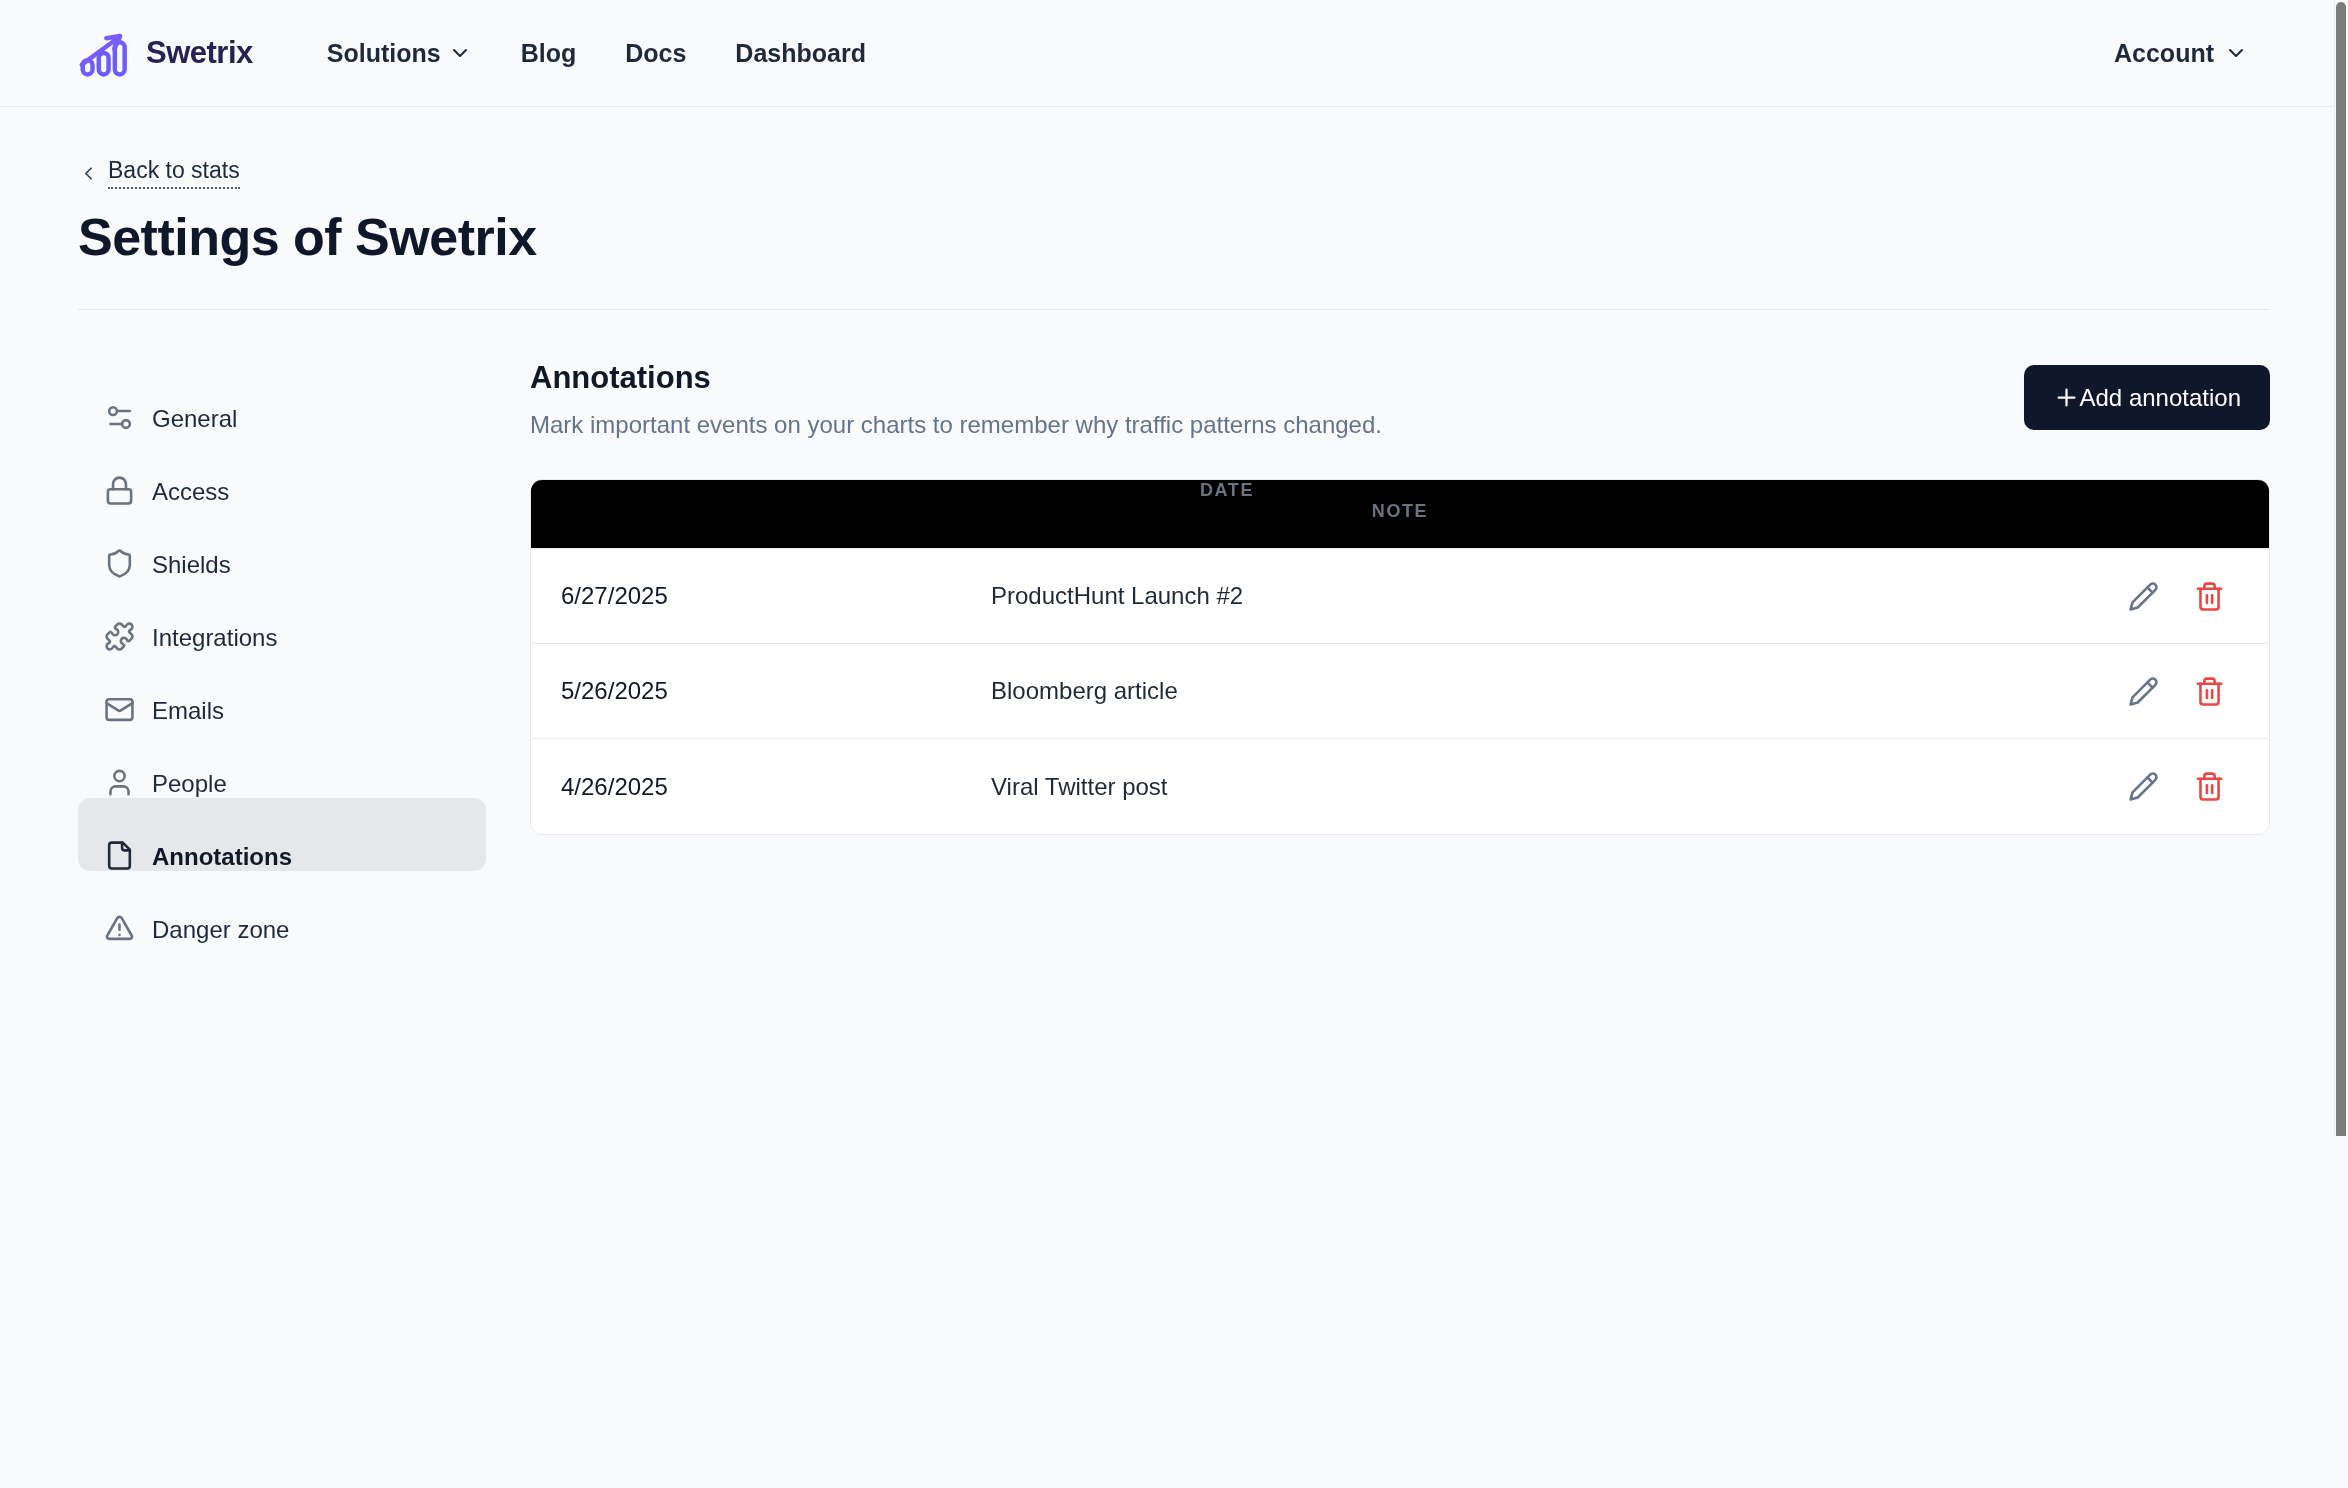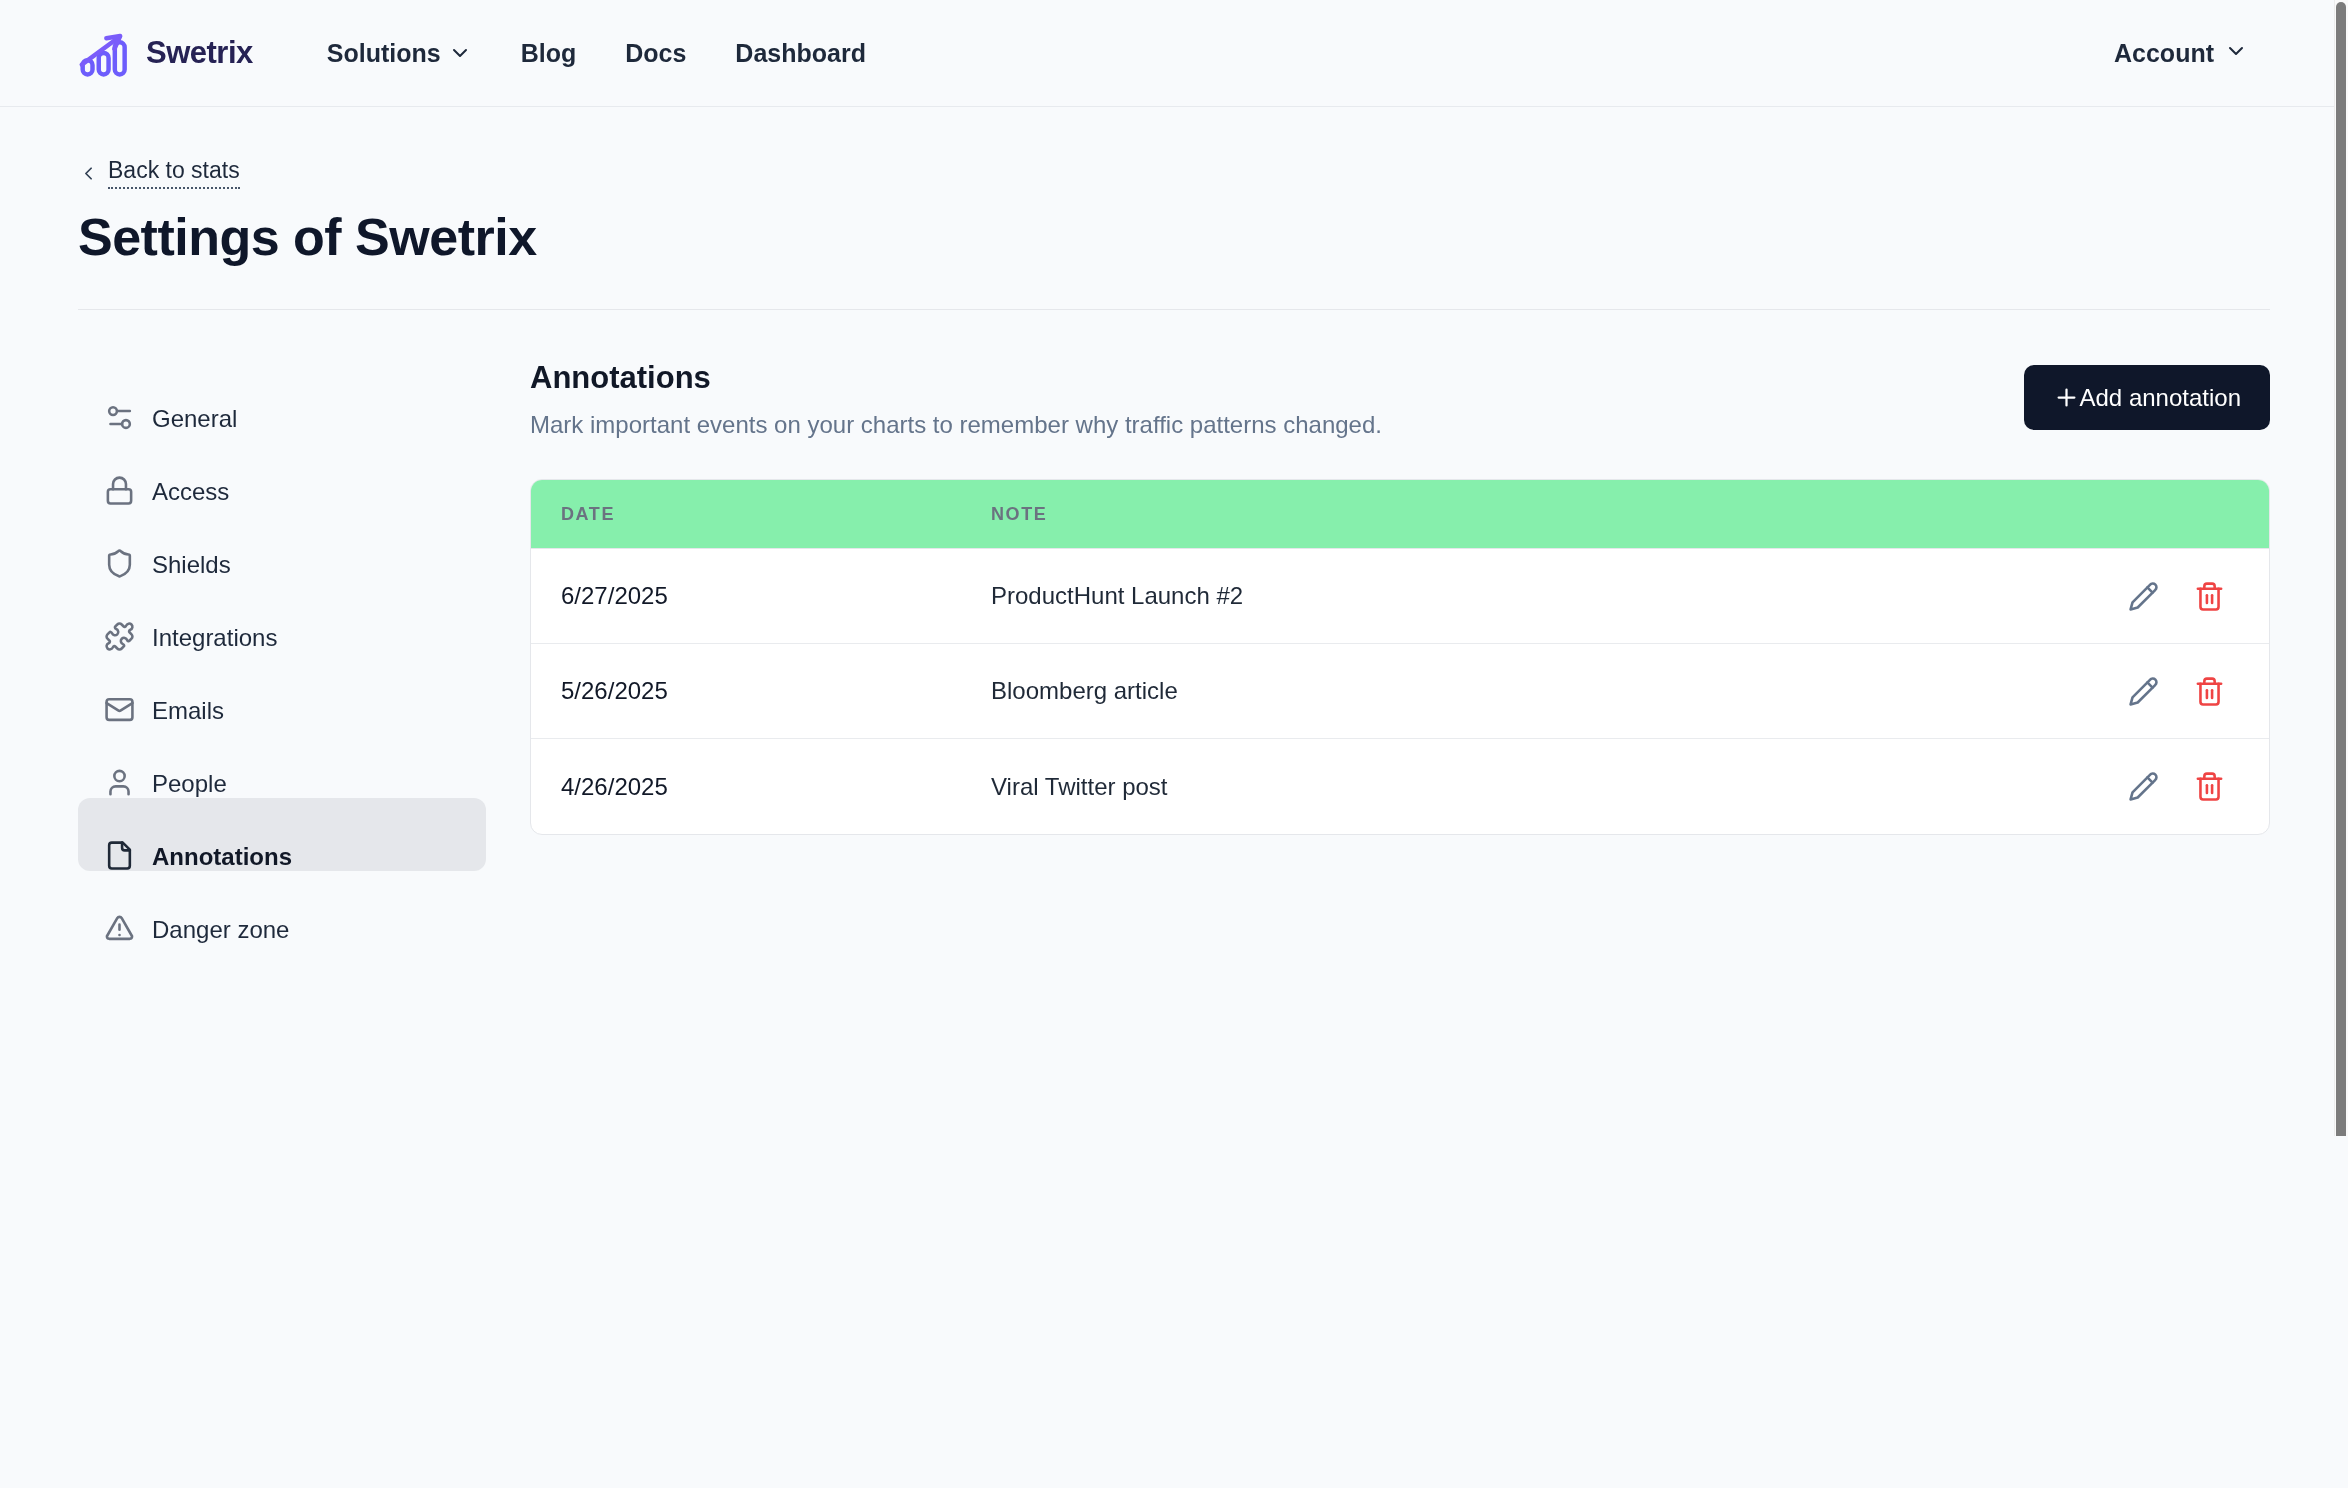--- a/index.html
+++ b/index.html
@@ -8,21 +8,21 @@
   .screen { position:relative; width:2348px; height:1136px; background:#f8fafc; overflow:hidden; }
 
   
   .topnav { display:flex; align-items:center; height:107px; padding:0 100px 0 78px; border-bottom:1px solid #e7eaee; }
   .logo { display:flex; align-items:center; gap:14px; cursor:pointer; }
   .logo svg { width:54px; height:50px; display:block; }
   .wordmark { font-size:31px; font-weight:800; color:#262254; letter-spacing:-0.5px; }
   .nav-links { display:flex; align-items:center; gap:49px; margin-left:74px; }
   .nav-link { display:flex; align-items:center; gap:7px; font-size:25px; font-weight:700; color:#1e293b; cursor:pointer; }
   .chev { width:24px; height:24px; }
-  .account { margin-left:auto; display:flex; gap:10px; font-size:25px; font-weight:700; color:#1e293b; cursor:pointer; }
+  .account { margin-left:auto; display:flex; align-items:center; gap:10px; font-size:25px; font-weight:700; color:#1e293b; cursor:pointer; }
 
   
   .page { padding:0 78px; }
   .back-link { display:inline-flex; align-items:center; gap:9px; margin-top:50px; font-size:23px; color:#1e293b; cursor:pointer; }
   .back-link .chev { width:21px; height:21px; color:#334155; }
   .back-text { border-bottom:2px dotted #475569; padding-bottom:3px; }
   .page-title { margin-top:18px; font-size:52px; font-weight:800; letter-spacing:-0.5px; color:#0f172a; }
   .rule { margin-top:42px; border-top:1px solid #e5e7eb; }
 
   
@@ -35,21 +35,21 @@
 
   .content { flex:1; margin-left:44px; min-width:0; }
   .content-header { display:flex; justify-content:space-between; align-items:flex-start; }
   .section-title { font-size:31px; font-weight:700; color:#111827; }
   .section-desc { margin-top:15px; font-size:24px; color:#64748b; }
   .add-btn { display:flex; align-items:center; margin-top:5px; height:65px; padding:0 29px; background:#0f172a; color:#ffffff; font-size:24px; font-weight:500; font-family:"Liberation Sans", sans-serif; border:none; border-radius:10px; cursor:pointer; }
   .add-btn svg { width:27px; height:27px; }
 
   
   .card { margin-top:40px; background:#ffffff; border:1px solid #e5e7eb; border-radius:12px; overflow:hidden; }
-  .thead { display:flex; align-items:center; height:69px; background:#86efac; border-bottom:1px solid #e5e7eb; color:#6b7280; font-size:18px; font-weight:700; letter-spacing:1.6px; }
+  .thead { display:flex; align-items:center; height:69px; background:#000000; border-bottom:1px solid #e5e7eb; color:#6b7280; font-size:18px; font-weight:700; letter-spacing:1.6px;flex-direction:column; }
   .col-date { width:460px; padding-left:30px; flex-shrink:0; }
   .col-note { flex:1; min-width:0; }
   .trow { display:flex; align-items:center; height:95px; border-bottom:1px solid #e9ebee; font-size:24px; }
   .trow:last-child { border-bottom:none; }
   .cell-date { color:#111827; }
   .cell-note { color:#1f2937; }
   .actions { margin-left:auto; display:flex; align-items:center; gap:35px; padding-right:44px; }
   .icon-btn { background:none; border:none; padding:0; cursor:pointer; line-height:0; }
   .icon-btn svg { width:31px; height:31px; }
   .edit { color:#64748b; }

